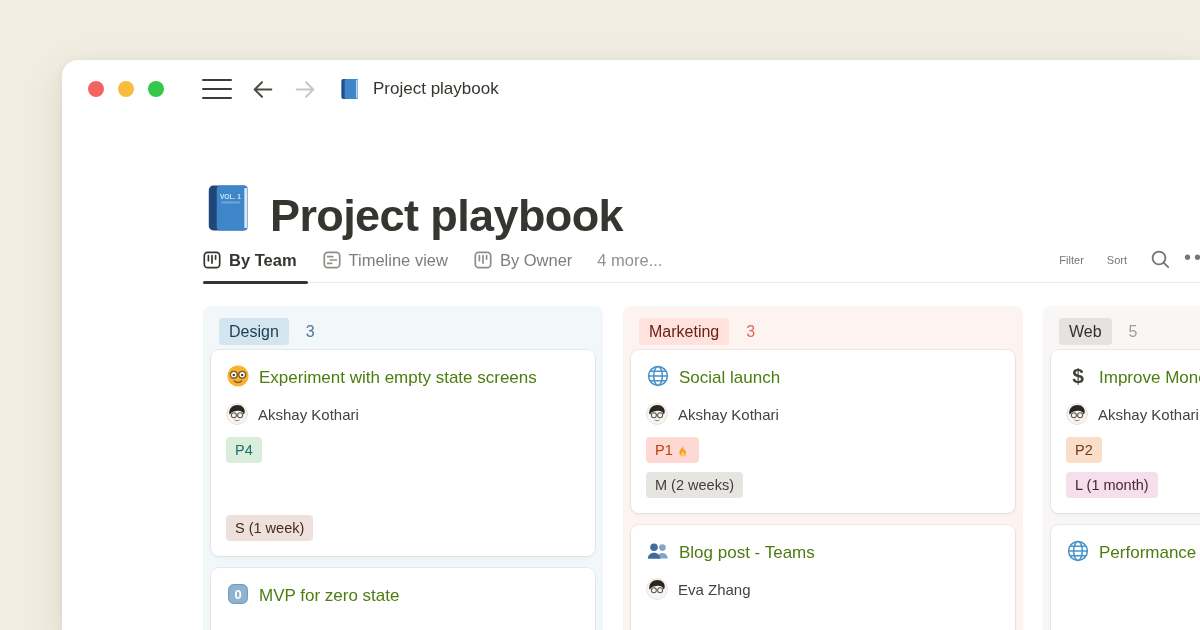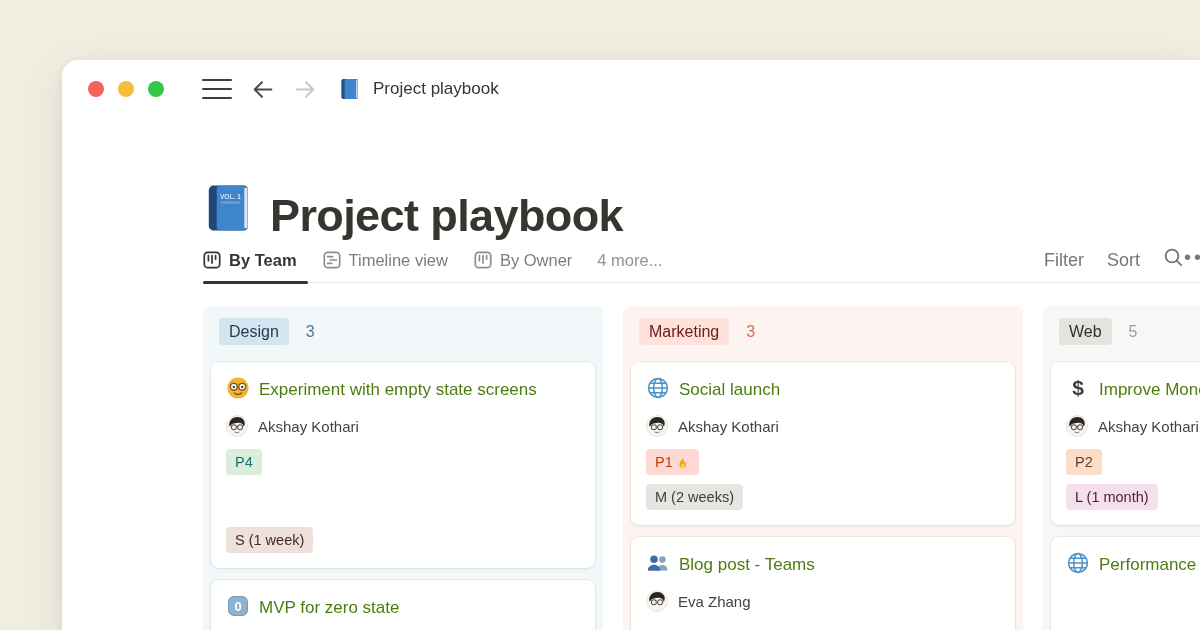--- a/index.html
+++ b/index.html
@@ -29,27 +29,27 @@
   .page-head h1{margin:0;font-size:45px;font-weight:700;letter-spacing:-.6px;color:#373530;line-height:1}
   
   .tabs-row{position:relative;display:flex;align-items:center;height:44px;border-bottom:1px solid #ebeae7}
   .tab{display:flex;align-items:center;gap:8px;font-size:16.5px;color:#7f7d78;height:100%;padding:0 13px;position:relative;cursor:pointer}
   .tab:first-child{padding-left:0}
   .tab svg{color:#8f8d88;flex:none}
   .tab.active{color:#37352f;font-weight:600}
   .tab.active svg{color:#37352f}
   .tab.active::after{content:"";position:absolute;left:0;right:2px;bottom:-1.5px;height:2.6px;background:#37352f;border-radius:2px}
   .more-tabs{font-size:16.5px;color:#94928d;padding-left:12px;cursor:pointer}
-  .view-actions{margin-left:auto;display:flex;align-items:center;gap:23px;padding-right:16px;font-size:18px;color:#787672}
+  .view-actions{margin-left:auto;display:flex;align-items:center;gap:23px;padding-right:29px;font-size:11px;color:#787672}
   .view-actions .act{cursor:pointer}
   .dots{position:absolute;left:981px;top:8px;color:#787672;font-size:20px;letter-spacing:3px;cursor:pointer}
   
   .board{display:flex;gap:20px;margin-top:23px;align-items:flex-start}
   .column{width:400px;flex:none;border-radius:8px;padding:12px 8px 8px;height:380px;box-sizing:border-box}
-  .col-head{display:flex;align-items:center;padding:0 8px;margin-bottom:17px}
+  .col-head{display:flex;align-items:center;padding:0 8px;margin-bottom:5px}
   .col-badge{font-size:16px;line-height:21px;padding:3px 10px;border-radius:4px;cursor:pointer}
   .col-count{margin-left:17px;font-size:16px}
   .cards{display:flex;flex-direction:column;gap:12px}
   .card{background:#fff;border-radius:8px;padding:13px 15px 15px;cursor:pointer;
         box-shadow:0 0 0 1px rgba(15,15,15,.055),0 2px 4px rgba(15,15,15,.045)}
   .card.clipped{min-height:150px}
   .card-title{font-size:17px;font-weight:500;line-height:30px;color:#4d7c0f}
   .card-emoji{display:inline-block;width:24px;height:24px;margin-right:9px;vertical-align:-5px}
   .card-emoji svg{width:24px;height:24px;display:block}
   .assignee{display:flex;align-items:center;gap:10px;margin-top:10px;font-size:15px;color:#45433e}

